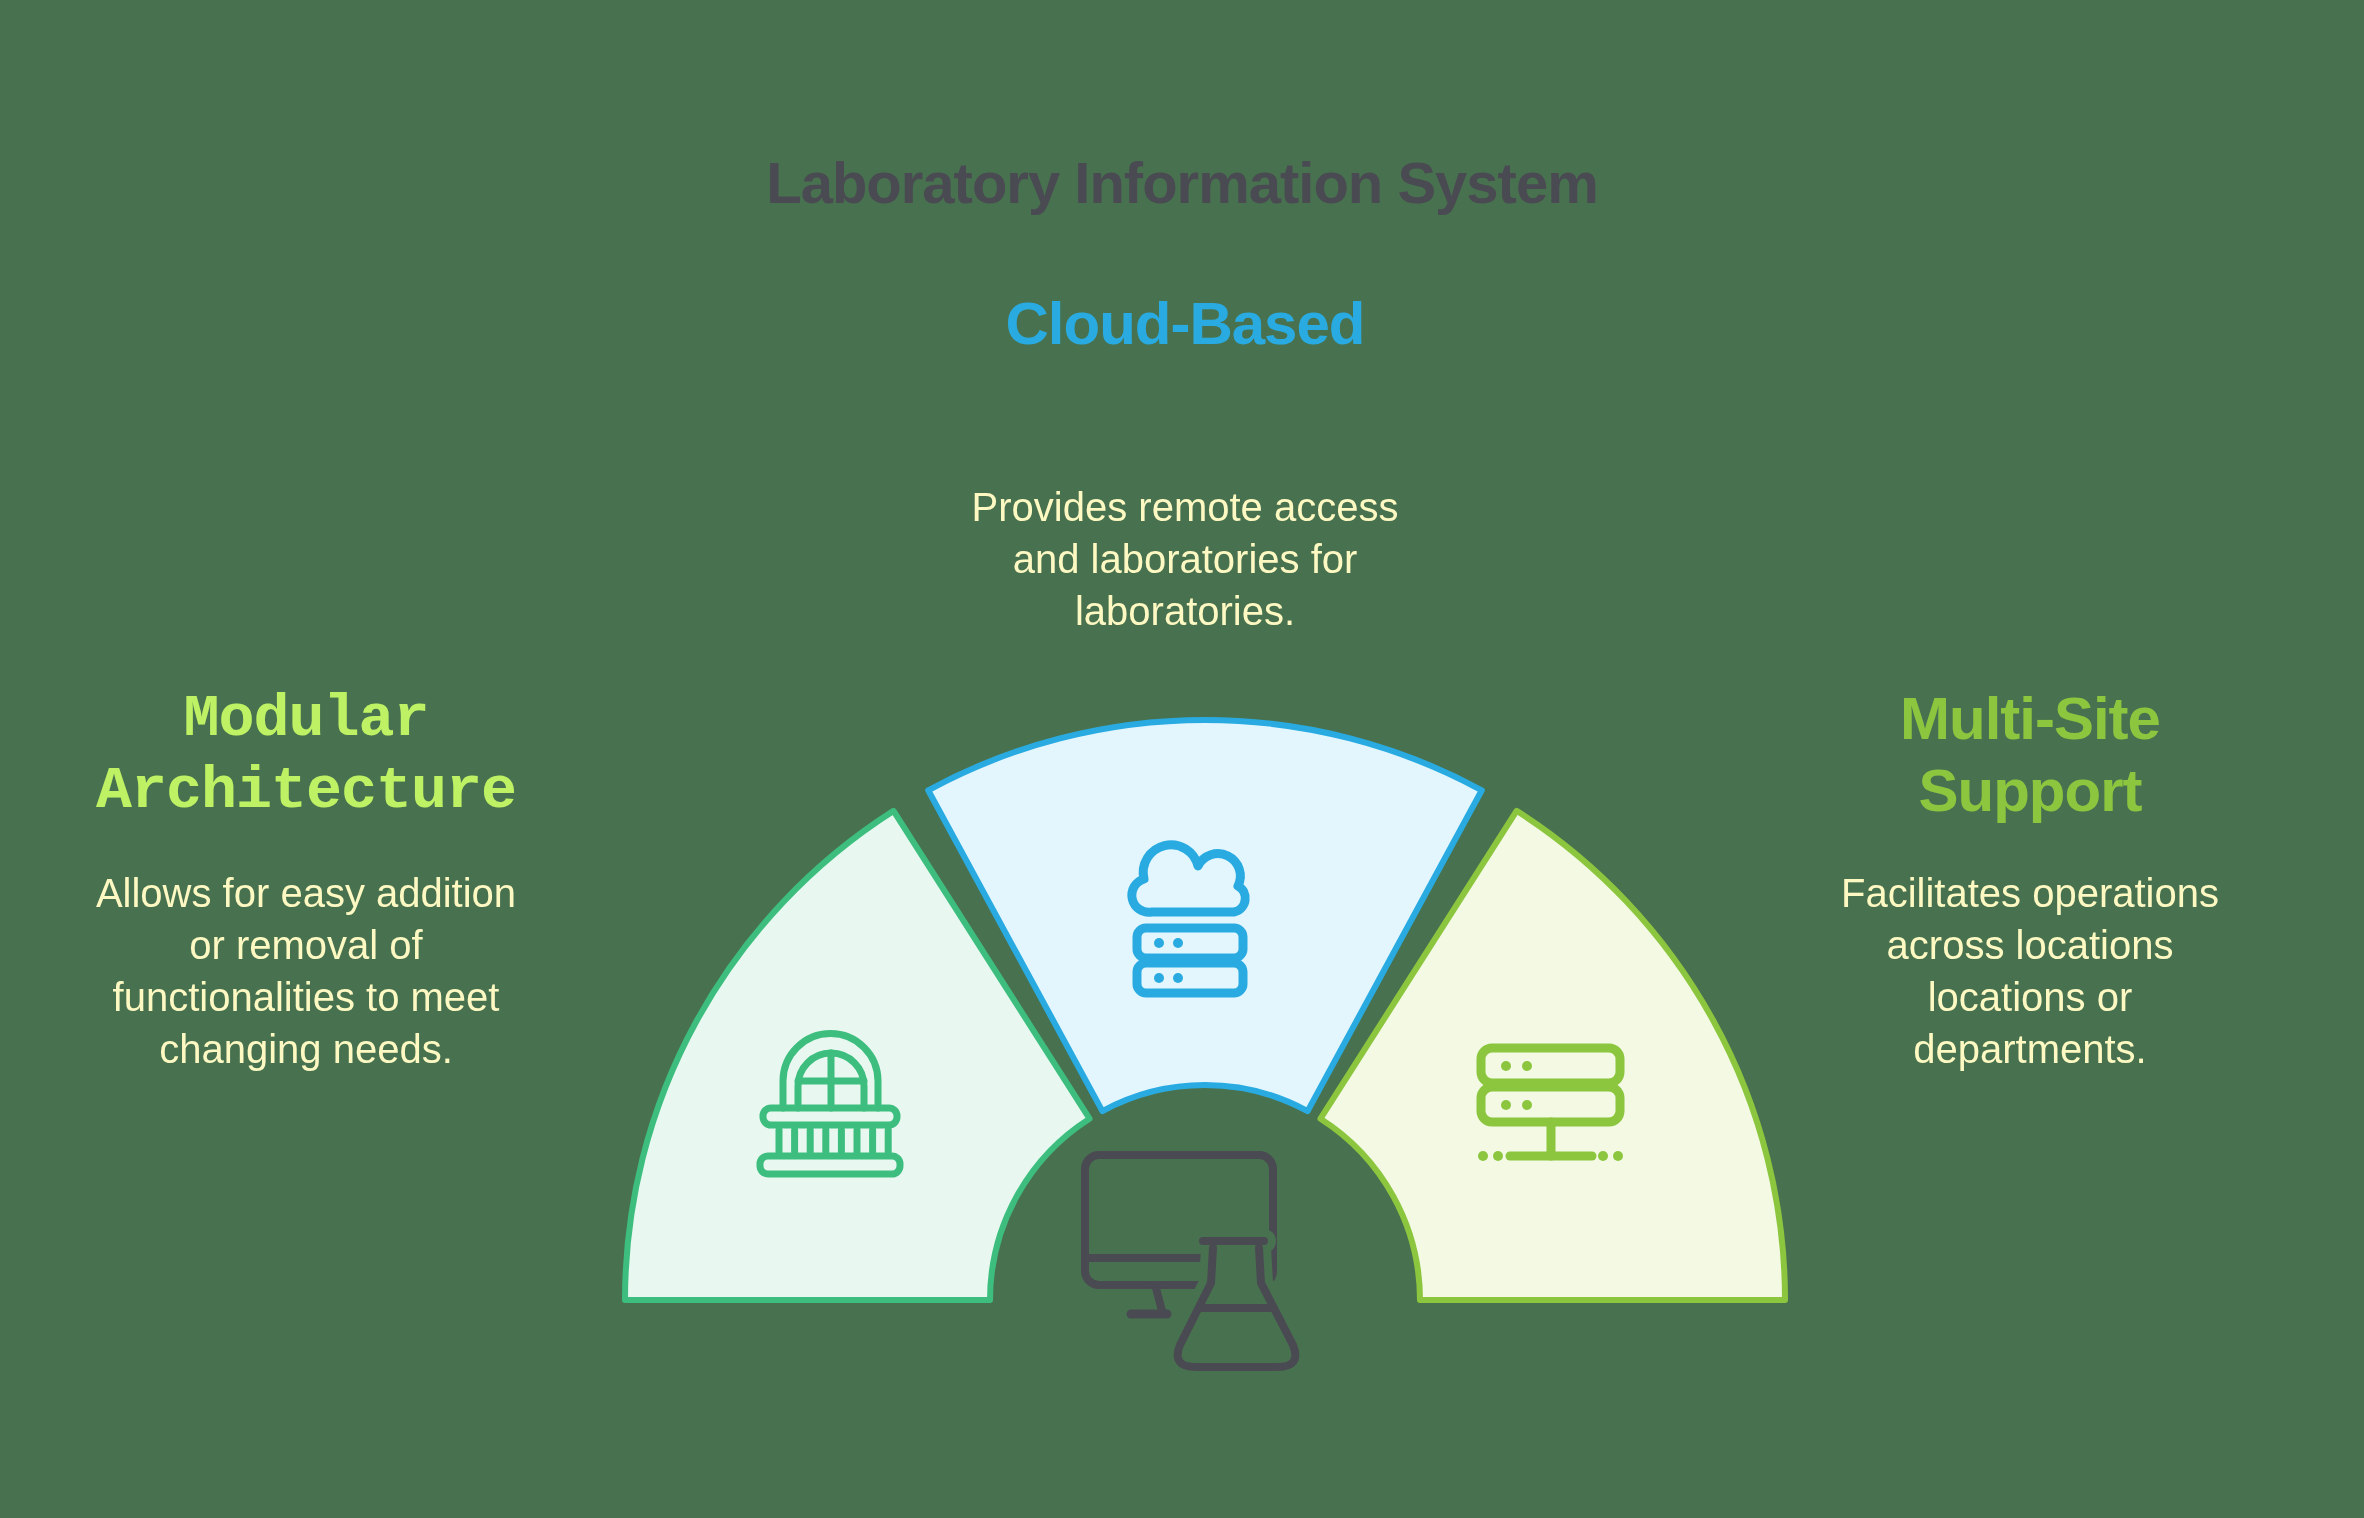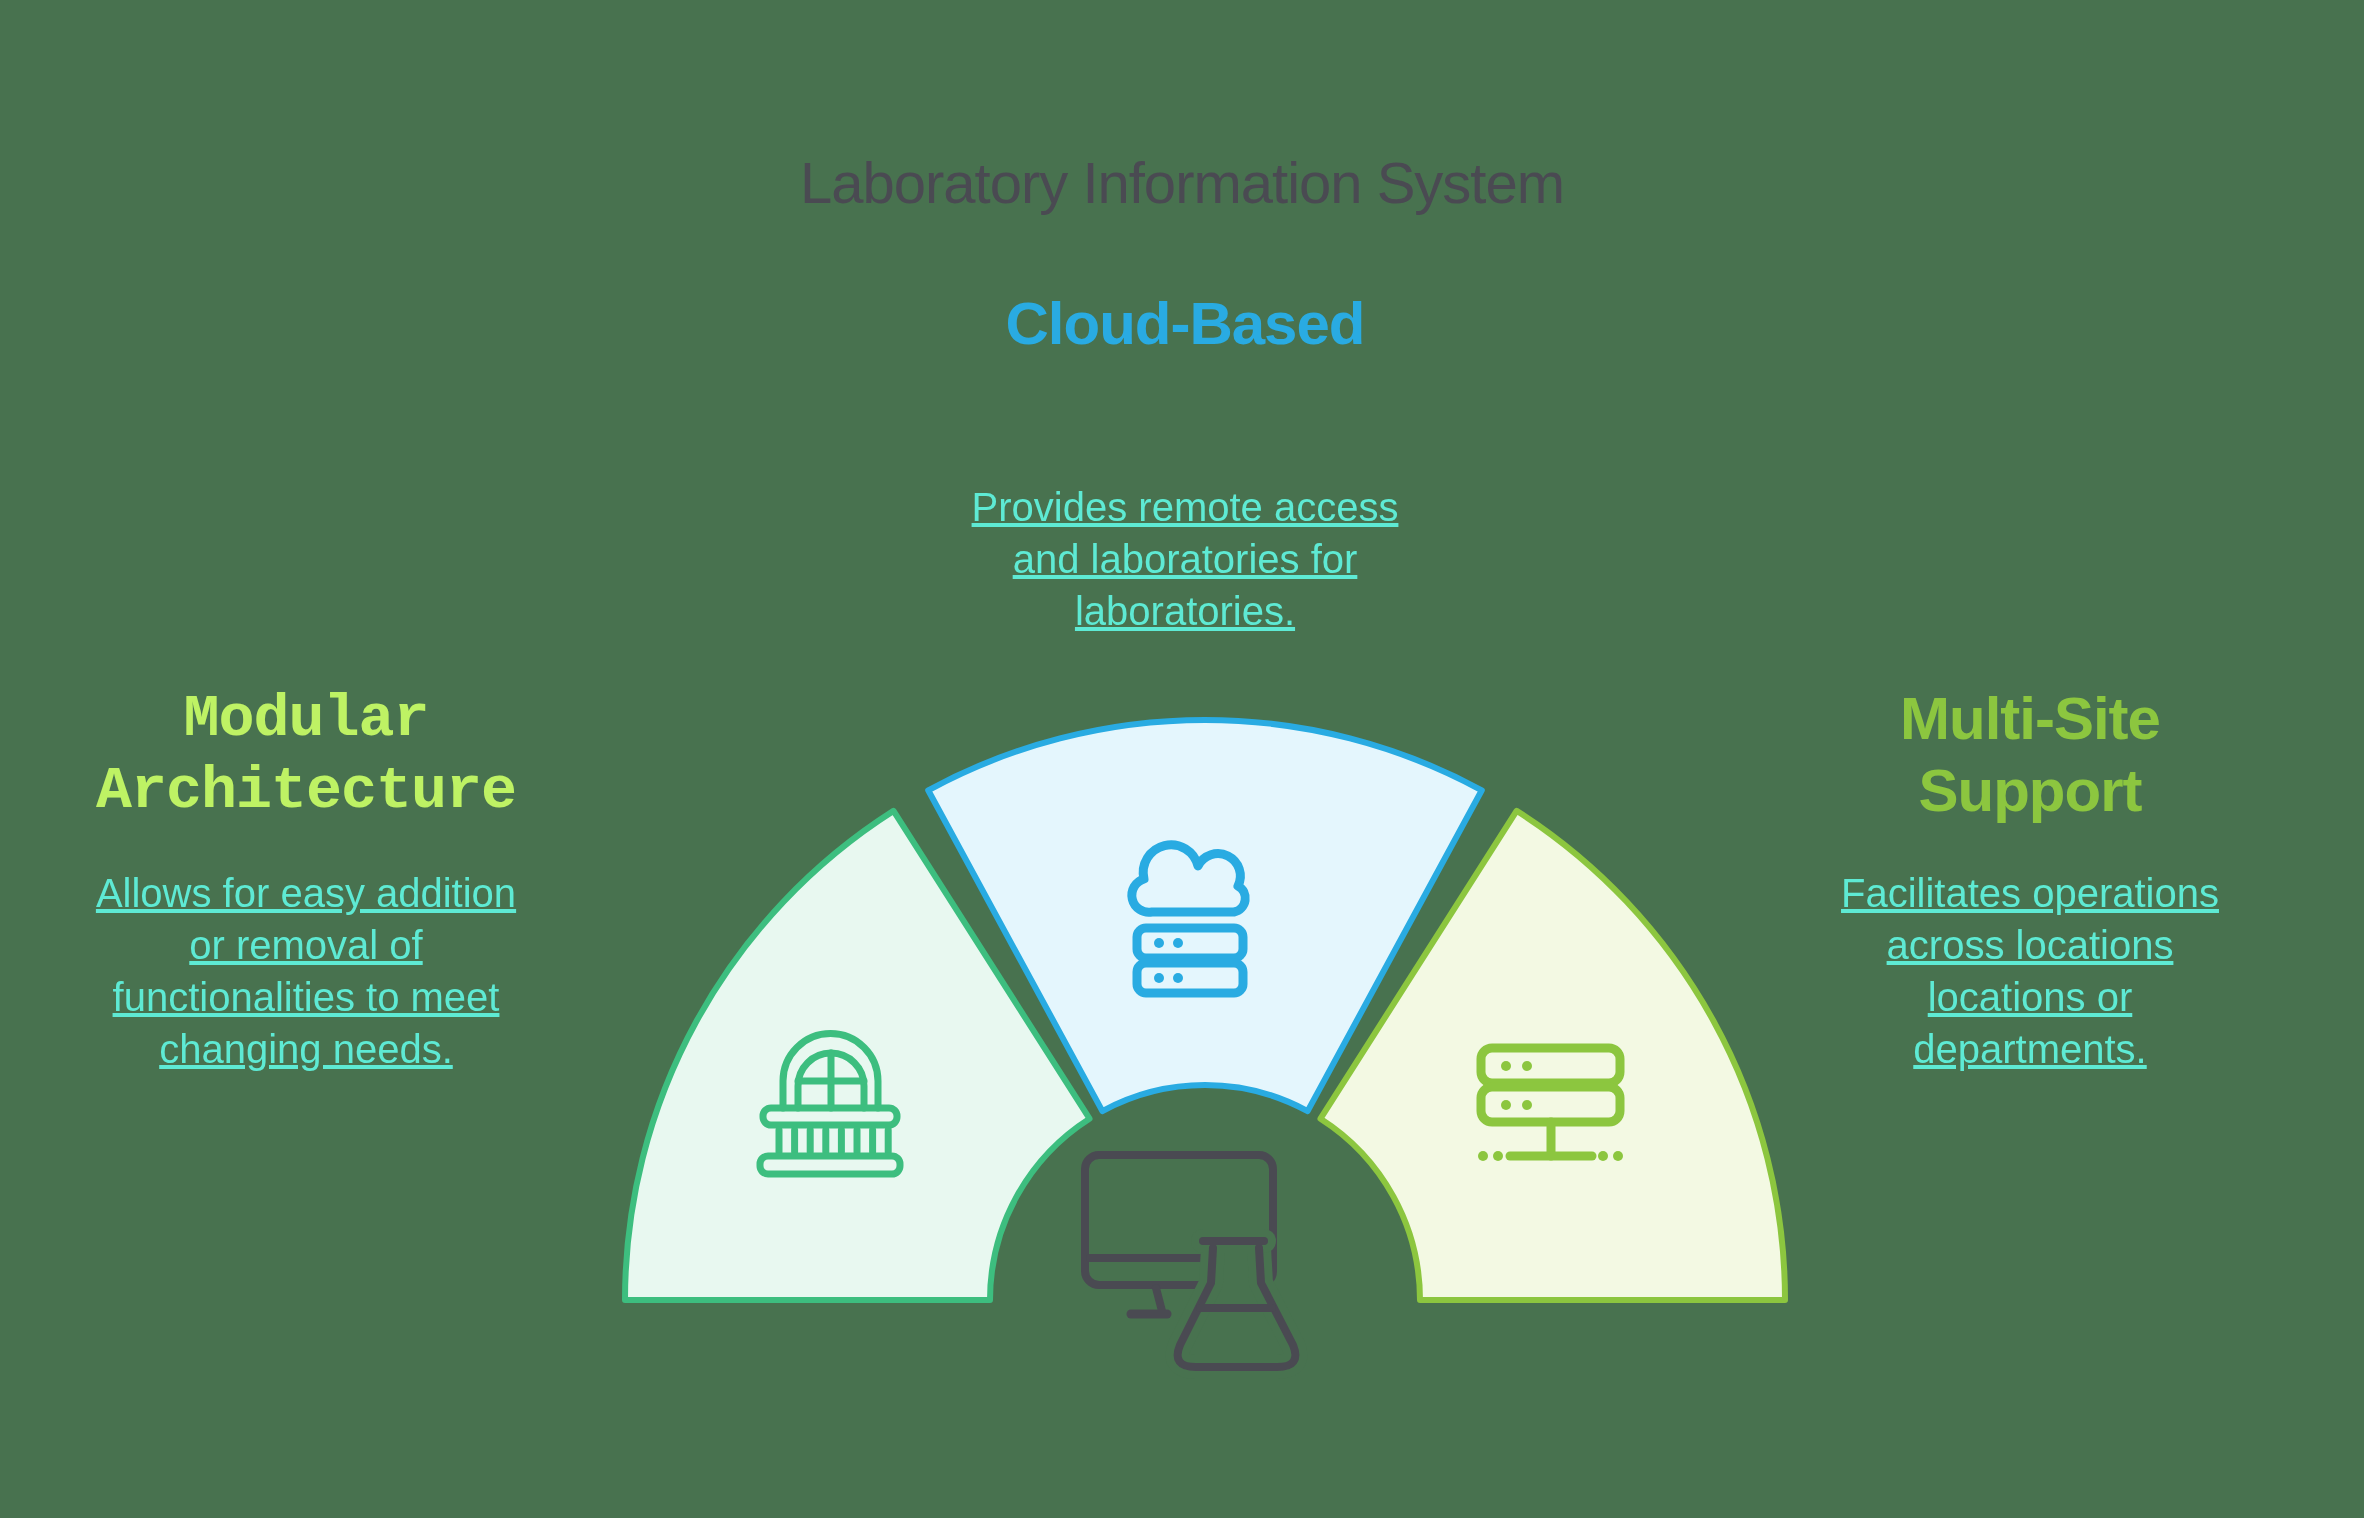--- a/index.html
+++ b/index.html
@@ -18,38 +18,37 @@
     position: absolute;
     left: 0; top: 0;
     width: 2364px; height: 1518px;
   }
   .txt {
     position: absolute;
     text-align: center;
   }
   .page-title {
     left: 0; top: 153px; width: 2364px;
-    font-size: 58px; font-weight: normal;
+    font-size: 58px; font-weight: bold;
     color: #4A4A52;
     letter-spacing: -1px;
     line-height: 60px;
   }
   .heading {
     font-size: 60px; font-weight: bold;
     line-height: 72px;
     letter-spacing: -1px;
   }
   .heading-cloud   { left: 885px;  top: 288px; width: 600px; color: #29ABE2; }
   .heading-modular { left: 56px;   top: 683px; width: 500px; color: #bef264; font-family: Liberation Mono, monospace; }
   .heading-multi   { left: 1780px; top: 683px; width: 500px; color: #8CC63F; }
   .desc {
     font-size: 40px;
     line-height: 52px;
-    color: #5eead4;
-    text-decoration: underline;
+    color: #fef9c3;
   }
   .desc-cloud   { left: 885px;  top: 481px; width: 600px; }
   .desc-modular { left: 26px;   top: 867px; width: 560px; }
   .desc-multi   { left: 1750px; top: 867px; width: 560px; }
   .line { display: block; }
 </style>
 </head>
 <body>
 
 <div class="canvas">

